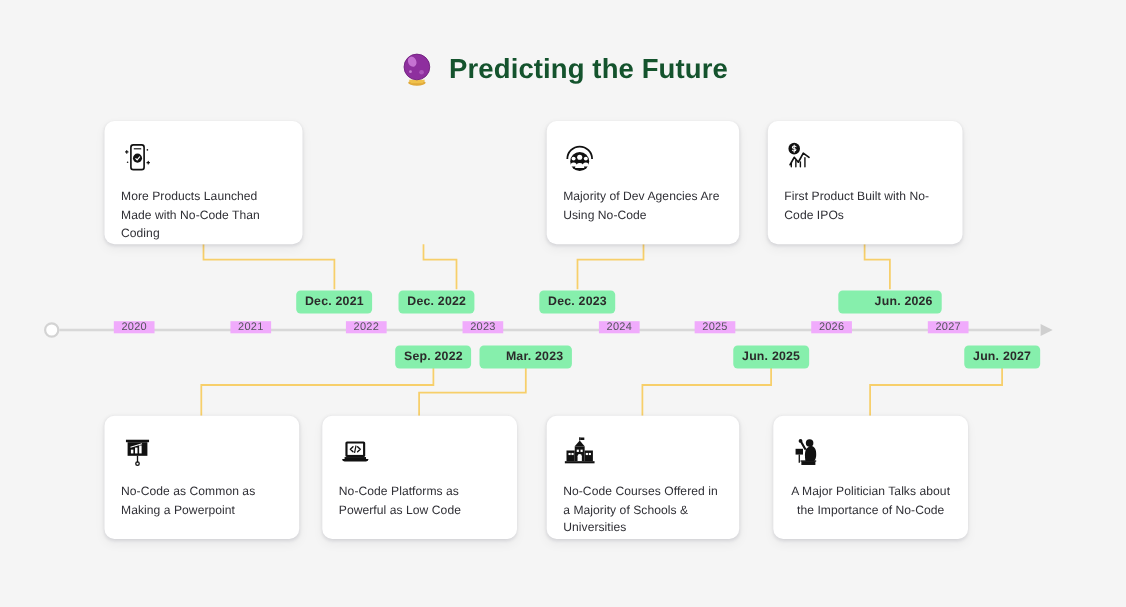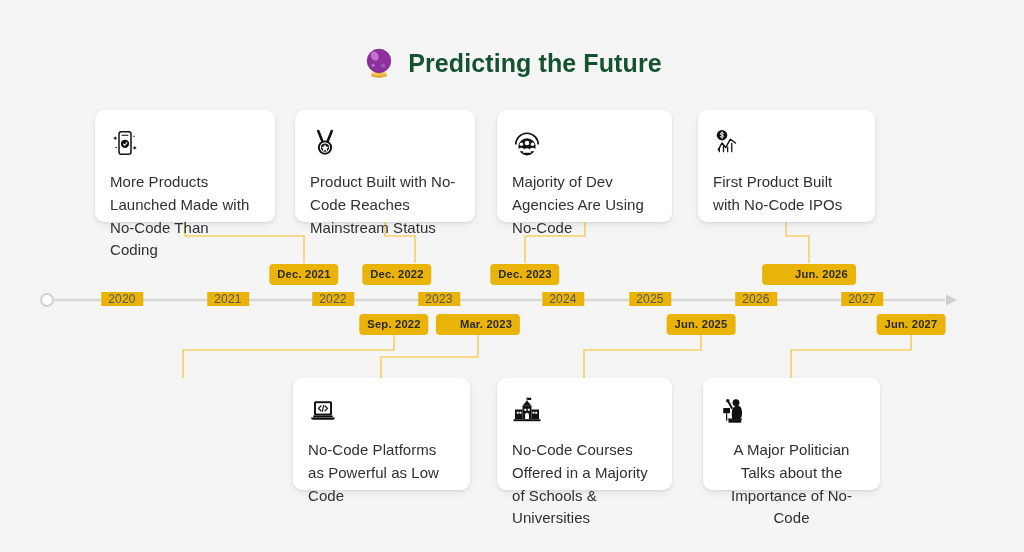--- a/index.html
+++ b/index.html
@@ -54,52 +54,52 @@
     padding: 18px 15px 14px 15px;
     z-index: 4;
   }
   .card-icon {
     width: 30px;
     height: 30px;
     display: block;
     margin-bottom: 13px;
   }
   .card-text {
-    font-size: 15px;
+    font-size: 11px;
     line-height: 1.52;
     color: #2f2f35;
     letter-spacing: .05px;
   }
 
   
   .axis {
     position: absolute;
     left: 40px;
     top: 292px;
     width: 930px;
     height: 16px;
     z-index: 2;
   }
   .axis-svg { display:block; }
   .axis-year {
     position: absolute;
     top: 292px;
-    font-size: 12px;
+    font-size: 10px;
     color: #54545c;
     letter-spacing: .2px;
     transform: translateX(-50%);
     z-index: 3;
-    background: #eab308;
+    background: #f0abfc;
     padding: 0 7px;
   }
 
   
   .badge {
     position: absolute;
-    background: #eab308;
+    background: #86efac;
     color: #2b2b2b;
     font-size: 11.2px;
     font-weight: bold;
     letter-spacing: .2px;
     border-radius: 4px;
     padding: 4px 8px 5px 8px;
     white-space: nowrap;
     transform: translateX(-50%);
     z-index: 5;
   }
@@ -165,29 +165,20 @@
           <path d="M5.5 13.5 l3 0"></path>
         <path d="M33 25 l0 3"></path>
           <path d="M31.5 26.5 l3 0"></path>
       </g>
       <circle cx="8" cy="26" r="1" fill="#111"></circle>
       <circle cx="32" cy="11" r="1" fill="#111"></circle>
     </svg>
     <div class="card-text">More Products Launched Made with No-Code Than Coding</div>
   </div>
 
-  <div class="card" style="left:295px; top:110px; width:180px; height:112px;">
-    <svg class="card-icon" viewBox="0 0 40 40">
-      <path d="M11 4 L17 19 M29 4 L23 19" stroke="#111" stroke-width="3.4" fill="none" stroke-linecap="round"></path>
-      <circle cx="20" cy="26" r="9.5" fill="#111"></circle>
-      <circle cx="20" cy="26" r="6.2" fill="none" stroke="#fff" stroke-width="1.4"></circle>
-      <path d="M20 21.6 l1.5 3.1 l3.4 .5 l-2.5 2.4 .6 3.4 l-3-1.6 l-3 1.6 .6-3.4 l-2.5-2.4 3.4-.5 z" fill="#fff"></path>
-    </svg>
-    <div class="card-text">Product Built with No-Code Reaches Mainstream Status</div>
-  </div>
 
   <div class="card" style="left:497px; top:110px; width:175px; height:112px;">
     <svg class="card-icon" viewBox="0 0 40 40">
       <path d="M5 22 A15 15 0 0 1 35 22" fill="none" stroke="#111" stroke-width="2.2"></path>
       <circle cx="20" cy="25" r="11.5" fill="#111"></circle>
       <circle cx="20" cy="20" r="3.1" fill="#fff"></circle>
       <path d="M14.4 33 a5.6 6 0 0 1 11.2 0 z" fill="#fff"></path>
       <circle cx="12.6" cy="21.6" r="2.4" fill="#fff"></circle>
       <path d="M8.6 31 a4 4.6 0 0 1 8 0 z" fill="#fff"></path>
       <circle cx="27.4" cy="21.6" r="2.4" fill="#fff"></circle>
@@ -230,20 +221,35 @@
   <div class="axis-year" style="left:563px;">2024</div>
   <div class="axis-year" style="left:650px;">2025</div>
   <div class="axis-year" style="left:756px;">2026</div>
   <div class="axis-year" style="left:862px;">2027</div>
 
   <div class="badge" style="left:394px; top:314px;">Sep. 2022</div>
   <div class="badge" style="left:478px; top:314px;padding-left:24px;">Mar. 2023</div>
   <div class="badge" style="left:701px; top:314px;">Jun. 2025</div>
   <div class="badge" style="left:911px; top:314px;">Jun. 2027</div>
 
+  <div class="card" style="left:95px; top:378px; width:177px; height:112px;">
+    <svg class="card-icon" viewBox="0 0 40 40">
+      <rect x="6" y="5" width="28" height="3" fill="#111"></rect>
+      <rect x="8" y="8" width="24" height="16.5" fill="#111"></rect>
+      <g fill="#fff">
+        <rect x="12" y="17" width="3" height="4.6"></rect>
+        <rect x="17" y="14.5" width="3" height="7.1"></rect>
+        <rect x="22" y="12" width="3" height="9.6"></rect>
+      </g>
+      <path d="M11.5 14 L25.5 10" stroke="#fff" stroke-width="1.3" fill="none"></path>
+      <path d="M20 24.5 v8" stroke="#111" stroke-width="1.6"></path>
+      <circle cx="20" cy="34" r="2.1" fill="none" stroke="#111" stroke-width="1.6"></circle>
+    </svg>
+    <div class="card-text">No-Code as Common as Making a Powerpoint</div>
+  </div>
 
   <div class="card" style="left:293px; top:378px; width:177px; height:112px;">
     <svg class="card-icon" viewBox="0 0 40 40">
       <rect x="8" y="7" width="24" height="19" rx="2" fill="#111"></rect>
       <rect x="10.6" y="9.6" width="18.8" height="13.8" fill="#fff"></rect>
       <path d="M17.2 13.4 L14 16.5 L17.2 19.6 M22.8 13.4 L26 16.5 L22.8 19.6" fill="none" stroke="#111" stroke-width="1.7" stroke-linecap="round" stroke-linejoin="round"></path>
       <path d="M20.8 12.6 L19.2 20.4" stroke="#111" stroke-width="1.5" stroke-linecap="round"></path>
       <path d="M4 28.5 h32 a3 3 0 0 1 -3 3 H7 a3 3 0 0 1 -3 -3 z" fill="#111"></path>
       <rect x="7" y="26" width="26" height="2.5" fill="#111"></rect>
     </svg>

